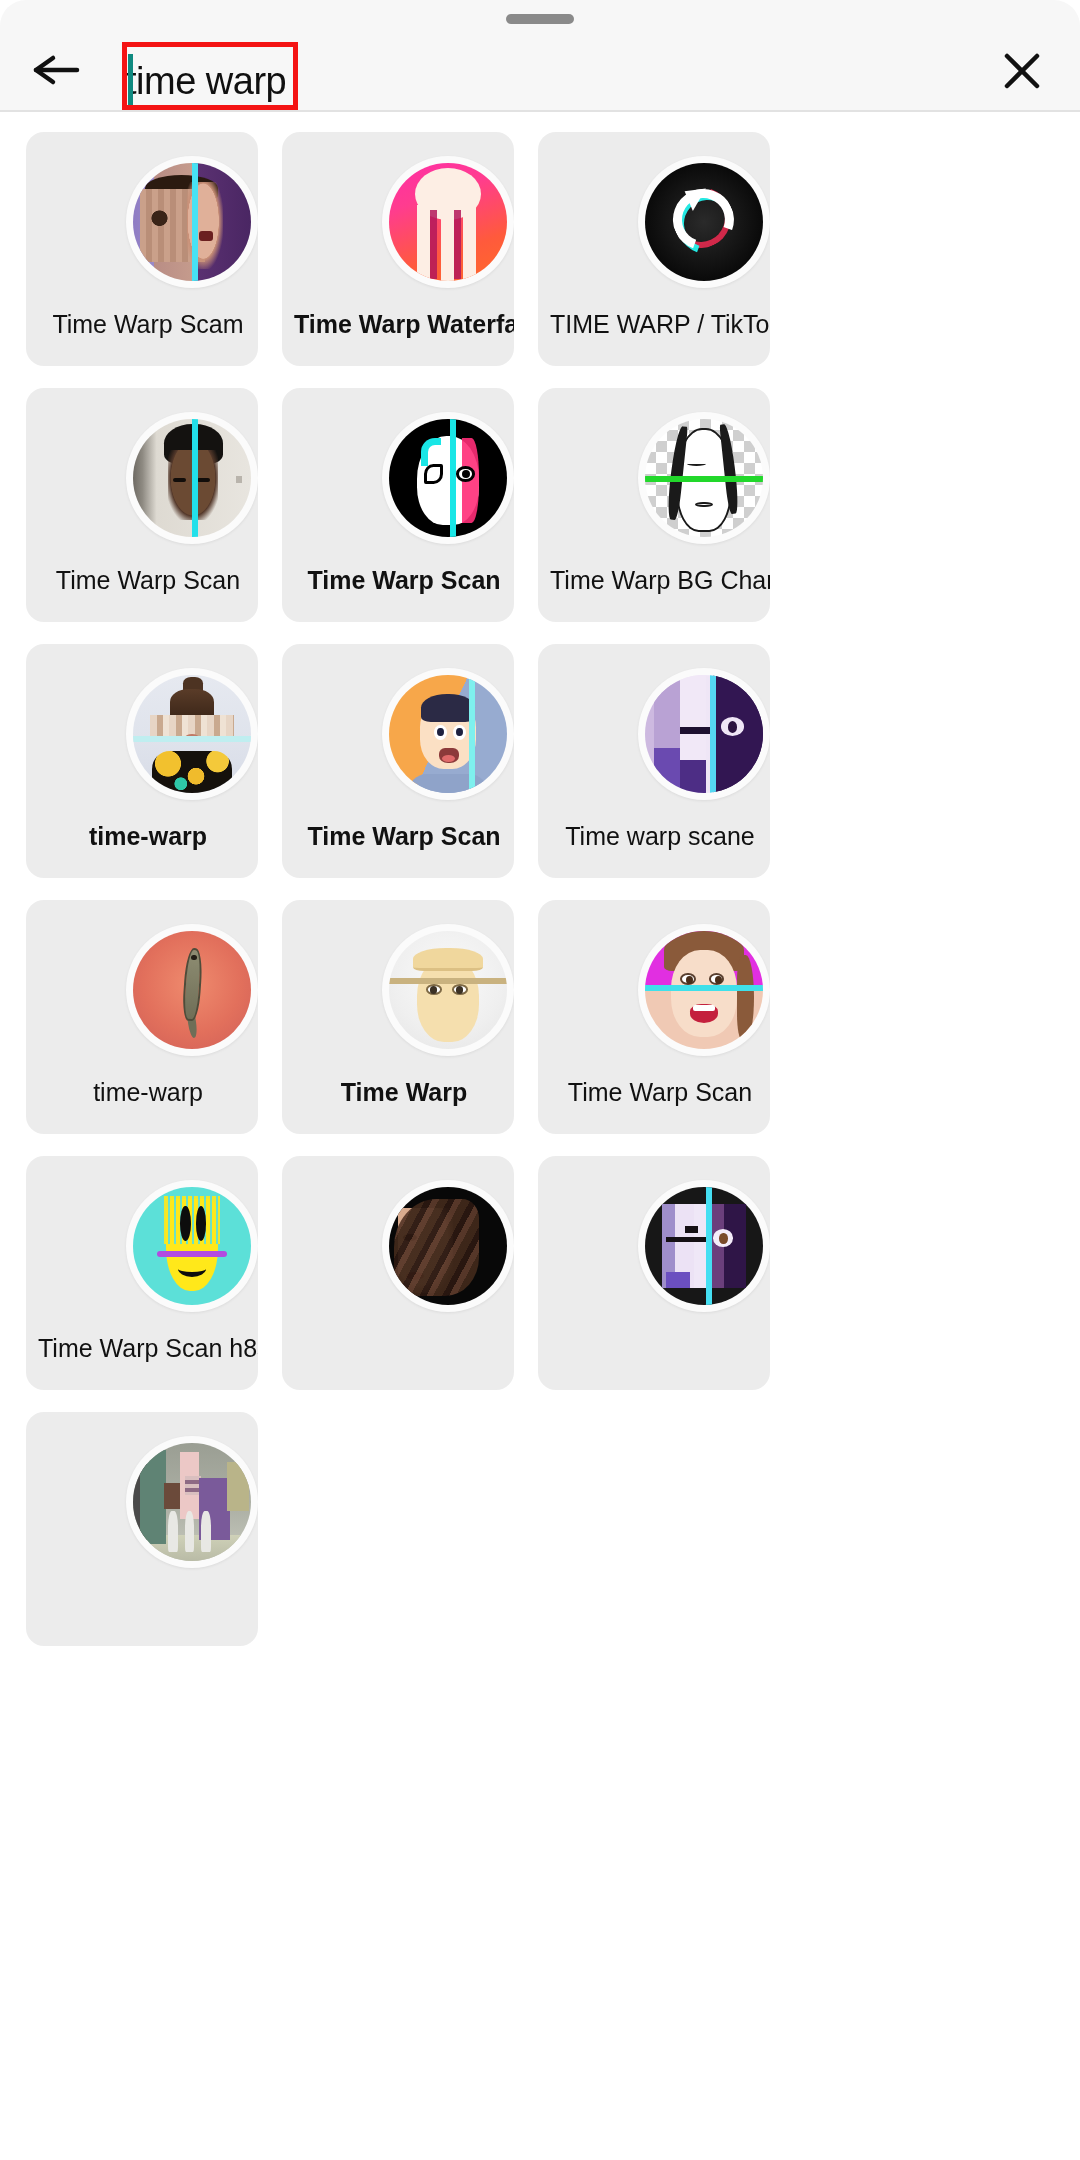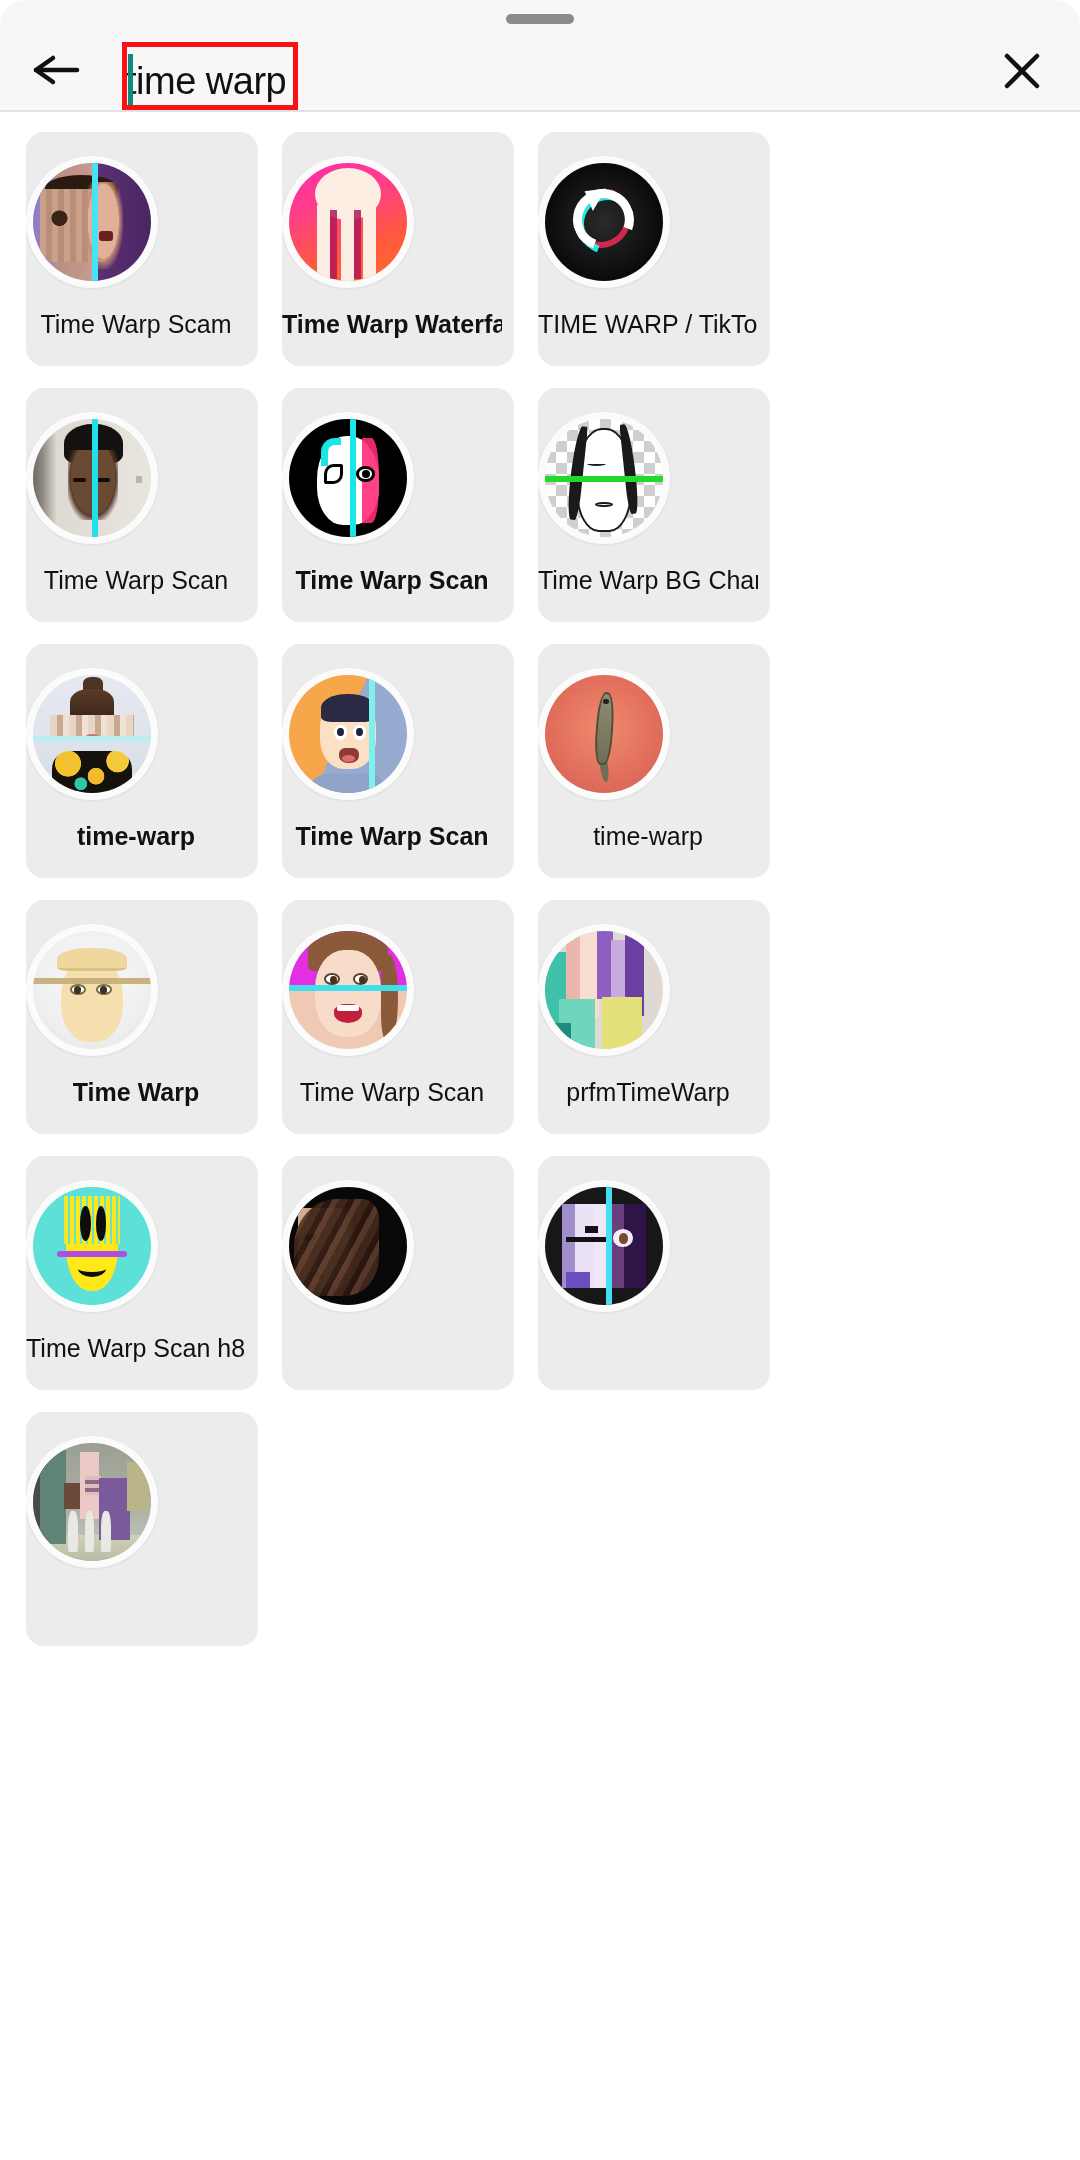--- a/index.html
+++ b/index.html
@@ -74,21 +74,21 @@
     grid-template-columns: repeat(3, 232px);
     column-gap: 24px;
     row-gap: 22px;
   }
   .card {
     width: 232px; height: 234px;
     background: #ececec;
     border-radius: 18px;
     display: flex;
     flex-direction: column;
-    align-items: flex-start;
+    align-items: flex-end;
     justify-content: flex-start;
     padding-top: 24px;
     overflow: hidden;
   }
   .thumb-ring {
     width: 132px; height: 132px;
     border-radius: 50%;
     background: #fbfbfb;
     display: flex; align-items: center; justify-content: center;
     box-shadow: 0 1px 3px rgba(0,0,0,0.07);
@@ -569,20 +569,36 @@
           <div class="cpupil r"></div>
           <div class="cmouth"></div>
           <div class="ctongue"></div>
           <div class="scanline-v" style="left: 68%; background: rgb(126, 240, 238);"></div>
         </div>
       </div>
       <div class="card-label bold">Time Warp Scan</div>
     </div>
     <div class="card">
       <div class="thumb-ring">
+        <div class="thumb t-abstract">
+          <div class="adark"></div>
+          <div class="ablock1"></div>
+          <div class="ablock2"></div>
+          <div class="ablock3"></div>
+          <div class="ablock4"></div>
+          <div class="abar"></div>
+          <div class="aeye"></div>
+          <div class="apupil"></div>
+          <div class="scanline-v" style="left: 55%; background: rgb(85, 216, 242);"></div>
+        </div>
+      </div>
+      <div class="card-label">Time warp scane</div>
+    </div>
+    <div class="card">
+      <div class="thumb-ring">
         <div class="thumb t-lizard">
           <div class="ltail"></div>
           <div class="lbody"></div>
           <div class="leye"></div>
         </div>
       </div>
       <div class="card-label">time-warp</div>
     </div>
     <div class="card">
       <div class="thumb-ring">
@@ -608,36 +624,20 @@
           <div class="weye l"></div>
           <div class="weye r"></div>
           <div class="wpup l"></div>
           <div class="wpup r"></div>
           <div class="wmouth"></div>
           <div class="wteeth"></div>
           <div class="scanline-h" style="top: 46%; background: rgb(63, 224, 234);"></div>
         </div>
       </div>
       <div class="card-label">Time Warp Scan</div>
-    </div>
-    <div class="card">
-      <div class="thumb-ring">
-        <div class="thumb t-blocks">
-          <i class="b1"></i>
-          <i class="b2"></i>
-          <i class="b3"></i>
-          <i class="b4"></i>
-          <i class="b5"></i>
-          <i class="b6"></i>
-          <i class="b7"></i>
-          <i class="b8"></i>
-          <i class="b9"></i>
-        </div>
-      </div>
-      <div class="card-label">prfmTimeWarp</div>
     </div>
     <div class="card">
       <div class="thumb-ring">
         <div class="thumb t-smiley">
           <div class="sm-head"></div>
           <div class="sm-fuzz"></div>
           <div class="sm-eye l"></div>
           <div class="sm-eye r"></div>
           <div class="sm-bar"></div>
           <div class="sm-mouth"></div>

